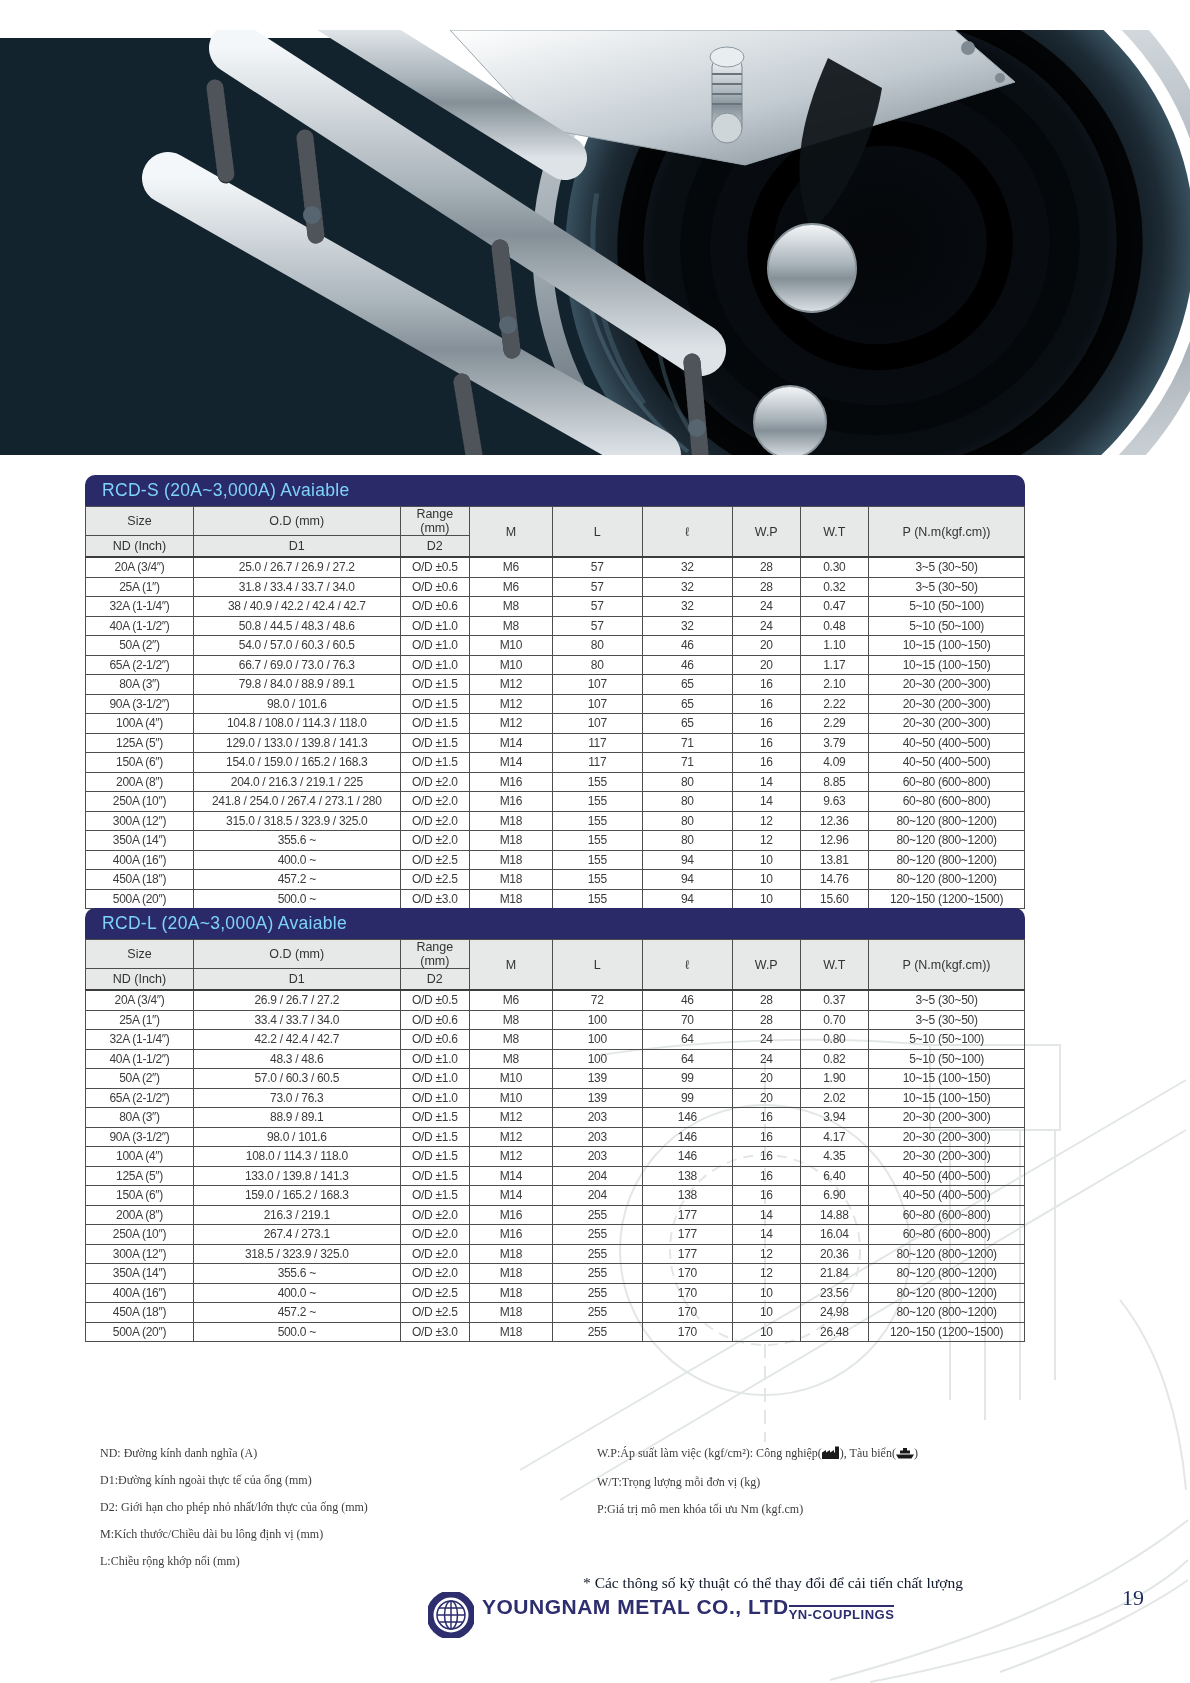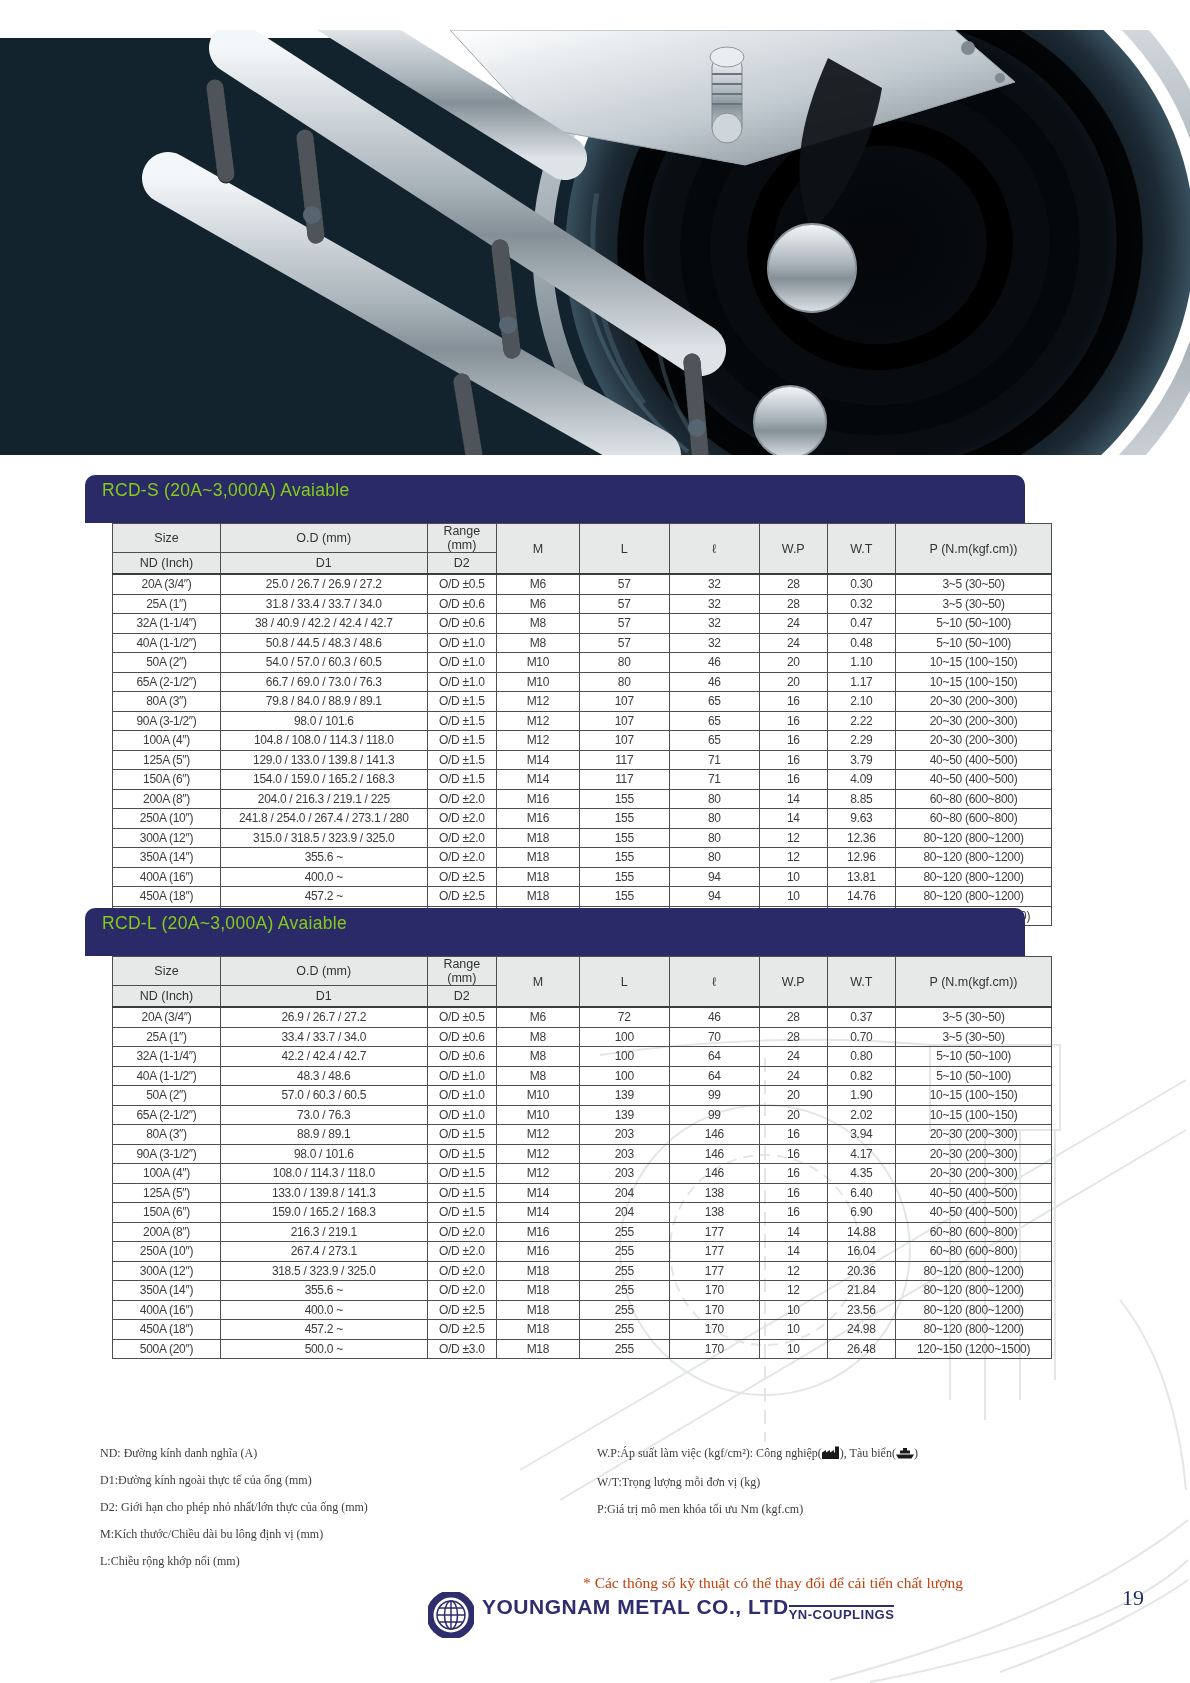--- a/index.html
+++ b/index.html
@@ -9,46 +9,46 @@
   }
   
   .hero{position:absolute;left:0;top:30px;width:1190px;height:425px;z-index:1;display:block;}
   
   .watermark{position:absolute;left:0;top:0;width:1190px;height:1683px;z-index:0;pointer-events:none;}
   
   .table-wrap{position:absolute;left:85px;width:940px;z-index:2;}
   #table-s{top:475px;}
   #table-l{top:908px;}
   .table-title{
-    background:#2b2a68;color:#84cc16;font-size:17.5px;font-weight:400;
-    height:48px;line-height:31px;padding-left:17px;border-radius:10px 10px 0 0;
+    background:#2b2a68;color:#7dd3fc;font-size:17.5px;font-weight:400;
+    height:31px;line-height:31px;padding-left:17px;border-radius:10px 10px 0 0;
     letter-spacing:.3px;
   }
   table.spec{width:100%;border-collapse:collapse;table-layout:fixed;
-    border:1px solid #3c3c3c;border-top:none;margin-left:27px;}
+    border:1px solid #3c3c3c;border-top:none;}
   table.spec thead{border-bottom:2.5px solid #3c3c3c;}
   table.spec th{
     background:#e7e9e8;border:1px solid #4e4e4e;font-weight:400;
     font-size:12.5px;color:#333;height:20px;padding:0;text-align:center;
   }
   table.spec td{
     border:1px solid #4e4e4e;background:transparent;text-align:center;
     font-size:12px;letter-spacing:-0.3px;color:#3b3b3b;height:18.5px;
     padding:0 2px;white-space:nowrap;overflow:hidden;
   }
   col.c-size{width:11.5%;} col.c-od{width:22%;} col.c-range{width:7.4%;}
   col.c-m{width:8.8%;} col.c-l{width:9.6%;} col.c-ell{width:9.6%;}
   col.c-wp{width:7.2%;} col.c-wt{width:7.3%;} col.c-p{width:16.6%;}
   
   .notes{position:absolute;z-index:2;font-family:"Liberation Serif", serif;
     font-size:12px;color:#3d3d3d;line-height:27px;white-space:nowrap;}
   #notes-left{left:100px;top:1440px;}
   #notes-right{left:597px;top:1440px;}
   #star-note{left:583px;top:1574px;position:absolute;z-index:2;
-    font-family:"Liberation Serif", serif;font-size:15.5px;color:#c2410c;white-space:nowrap;}
+    font-family:"Liberation Serif", serif;font-size:15.5px;color:#0f172a;white-space:nowrap;}
   .note-icon{display:inline-block;vertical-align:-2px;}
   
   .footer-logo{position:absolute;left:428px;top:1592px;z-index:2;display:flex;align-items:flex-start;}
   .globe{width:46px;height:46px;margin-right:8px;flex:0 0 auto;}
   .logo-text{display:flex;flex-direction:row;}
   .company{font-size:21px;font-weight:bold;color:#2e2d6e;letter-spacing:.5px;line-height:30px;}
   .rule-row{border-top:2.5px solid #2e2d6e;display:flex;justify-content:flex-end;margin-top:13px;}
   .brand{font-size:13px;font-weight:bold;color:#2e2d6e;letter-spacing:.5px;line-height:16px;}
   .page-number{position:absolute;left:1122px;top:1585px;z-index:2;
     font-family:"Liberation Serif", serif;font-size:22px;color:#1c2a5e;}

